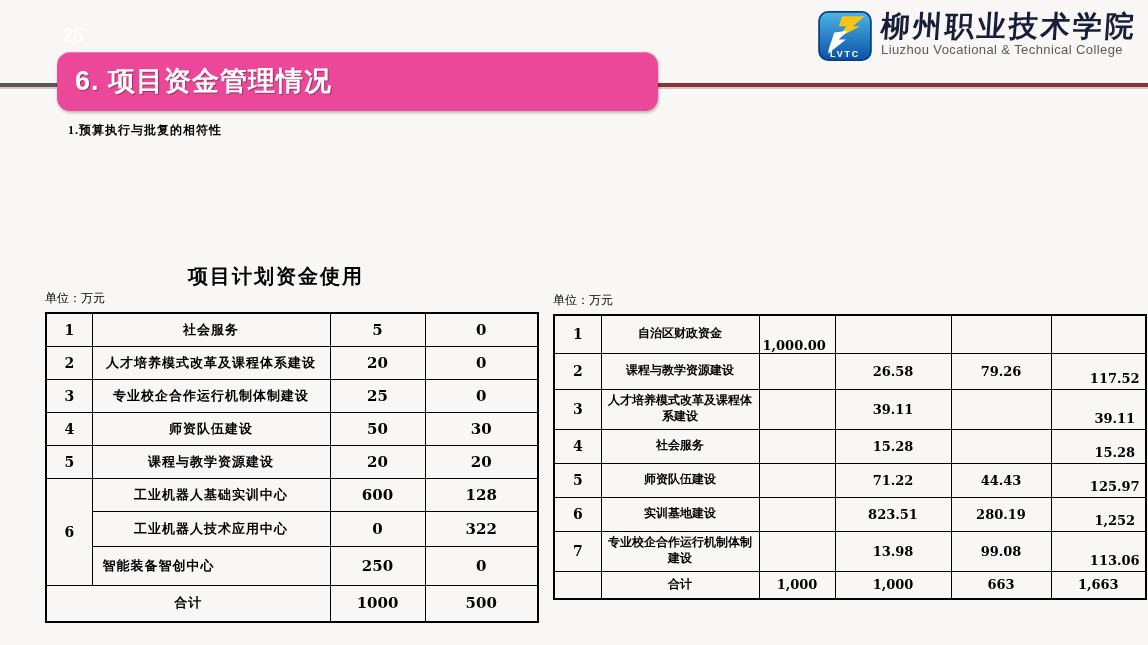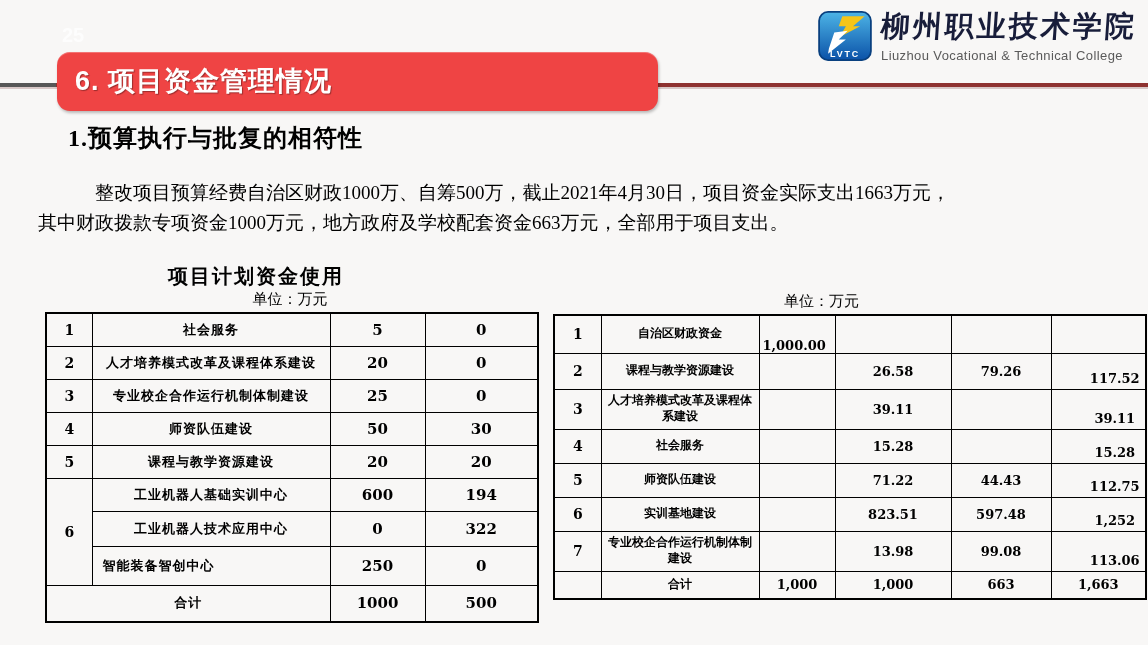--- a/index.html
+++ b/index.html
@@ -8,43 +8,43 @@
 
   
   .page-num{position:absolute;left:62px;top:24px;font-size:20px;font-weight:bold;color:#fdfdfd;}
 
   
   .divider{position:absolute;left:0;top:83px;width:1148px;height:4px;
            background:linear-gradient(to right,#575757 0,#575757 56px,#8e3230 56px,#8e3230 100%);
            box-shadow:0 2px 0 rgba(120,60,60,.25);z-index:1;}
 
   
-  .banner{position:absolute;left:57px;top:52px;width:601px;height:59px;background:#ef4444;
+  .banner{position:absolute;left:57px;top:52px;width:601px;height:59px;background:#ec4899;
           border-radius:13px;z-index:2;box-shadow:inset 0 1px 0 rgba(255,255,255,.25), 1px 2px 3px rgba(0,0,0,.25);}
   .banner .t{line-height:59px;padding-left:18px;font-size:27px;font-weight:bold;color:#fff;
              letter-spacing:1px;text-shadow:1px 1px 1px rgba(0,0,0,.35);}
 
   
   .logo{position:absolute;left:818px;top:11px;display:flex;align-items:flex-start;gap:9px;z-index:2;}
   .logo .names{display:flex;flex-direction:column;}
   .logo .cn{font-family:"Liberation Serif",serif;font-size:29px;font-weight:bold;color:#181d3a;
             letter-spacing:3px;line-height:30px;transform:skewX(-4deg);}
-  .logo .en{font-size:13px;color:#5a5a5a;letter-spacing:.4px;margin-top:7px;}
-
-  
-  .heading{position:absolute;left:68px;top:122px;font-size:24px;font-weight:bold;
+  .logo .en{font-size:13px;color:#5a5a5a;letter-spacing:.4px;margin-top:1px;}
+
+  
+  .heading{position:absolute;left:68px;top:122px;font-size:12px;font-weight:bold;
            font-family:"Liberation Serif",serif;letter-spacing:1px;}
   .para{position:absolute;left:38px;top:178px;width:1108px;font-size:19px;line-height:30px;
         font-family:"Liberation Serif",serif;}
   .para .l1{text-indent:3em;}
 
   
   .tbl-title{position:absolute;font-size:20px;font-weight:bold;letter-spacing:2px;text-align:center;
              font-family:"Liberation Serif",serif;}
-  .tbl-unit{position:absolute;font-size:15px;text-align:center;font-family:"Liberation Serif",serif;}
+  .tbl-unit{position:absolute;font-size:12px;text-align:left;font-family:"Liberation Serif",serif;}
 
   
   table.tbl{position:absolute;border-collapse:collapse;table-layout:fixed;background:transparent;
             border:2px solid #000;}
   .tbl td,.tbl th{border:1px solid #000;text-align:center;vertical-align:middle;font-weight:bold;
                   padding:0 2px;overflow:hidden;}
   .tbl .num{font-size:14px;font-family:"DejaVu Serif",serif;}
   .tbl .name{font-size:13px;letter-spacing:1px;margin-left:16px;}
   .tbl .val{font-size:15px;font-family:"DejaVu Serif",serif;}
 
@@ -83,26 +83,22 @@
       <text x="30" y="51" text-anchor="middle" font-size="10" font-weight="bold" fill="#ffffff" letter-spacing="2" font-family="sans-serif">LVTC</text>
     </svg>
     <div class="names">
       <div class="cn">柳州职业技术学院</div>
       <div class="en">Liuzhou Vocational &amp; Technical College</div>
     </div>
   </div>
 
   <div class="heading">1.预算执行与批复的相符性</div>
 
-  <div class="para">
-    <div class="l1">整改项目预算经费自治区财政1000万、自筹500万，截止2021年4月30日，项目资金实际支出1663万元，</div>
-    <div class="l2">其中财政拨款专项资金1000万元，地方政府及学校配套资金663万元，全部用于项目支出。</div>
-  </div>
-
-  <div class="tbl-title" style="left:41px;top:263px;width:430px;">项目计划资金使用</div>
+
+  <div class="tbl-title" style="left:61px;top:263px;width:430px;">项目计划资金使用</div>
   <div class="tbl-unit" style="left:45px;top:290px;width:490px;">单位：万元</div>
 
   <table class="tbl left" style="left:45px;top:312px;width:492px;">
     <colgroup>
         <col style="width:46px">
         <col style="width:238px">
         <col style="width:95px">
         <col style="width:113px">
       </colgroup>
     <tbody>
@@ -133,21 +129,21 @@
       <tr style="height:33px">
         <td class="num">5</td>
         <td class="name">课程与教学资源建设</td>
         <td class="val">20</td>
         <td class="val">20</td>
       </tr>
       <tr style="height:33px">
         <td class="num" rowspan="3">6</td>
         <td class="name">工业机器人基础实训中心</td>
         <td class="val">600</td>
-        <td class="val">194</td>
+        <td class="val">128</td>
       </tr>
       <tr style="height:35px">
         <td class="name">工业机器人技术应用中心</td>
         <td class="val">0</td>
         <td class="val">322</td>
       </tr>
       <tr style="height:39px">
         <td class="name" style="text-align:left;padding-left:10px;">智能装备智创中心</td>
         <td class="val">250</td>
         <td class="val">0</td>
@@ -203,28 +199,28 @@
         <td class="val">15.28</td>
         <td class="val"></td>
         <td class="val sub">15.28</td>
       </tr>
       <tr style="height:34px">
         <td class="num">5</td>
         <td class="name">师资队伍建设</td>
         <td class="val"></td>
         <td class="val">71.22</td>
         <td class="val">44.43</td>
-        <td class="val sub">112.75</td>
+        <td class="val sub">125.97</td>
       </tr>
       <tr style="height:34px">
         <td class="num">6</td>
         <td class="name">实训基地建设</td>
         <td class="val"></td>
         <td class="val">823.51</td>
-        <td class="val">597.48</td>
+        <td class="val">280.19</td>
         <td class="val sub">1,252</td>
       </tr>
       <tr style="height:40px">
         <td class="num">7</td>
         <td class="name">专业校企合作运行机制体制建设</td>
         <td class="val"></td>
         <td class="val">13.98</td>
         <td class="val">99.08</td>
         <td class="val sub">113.06</td>
       </tr>

